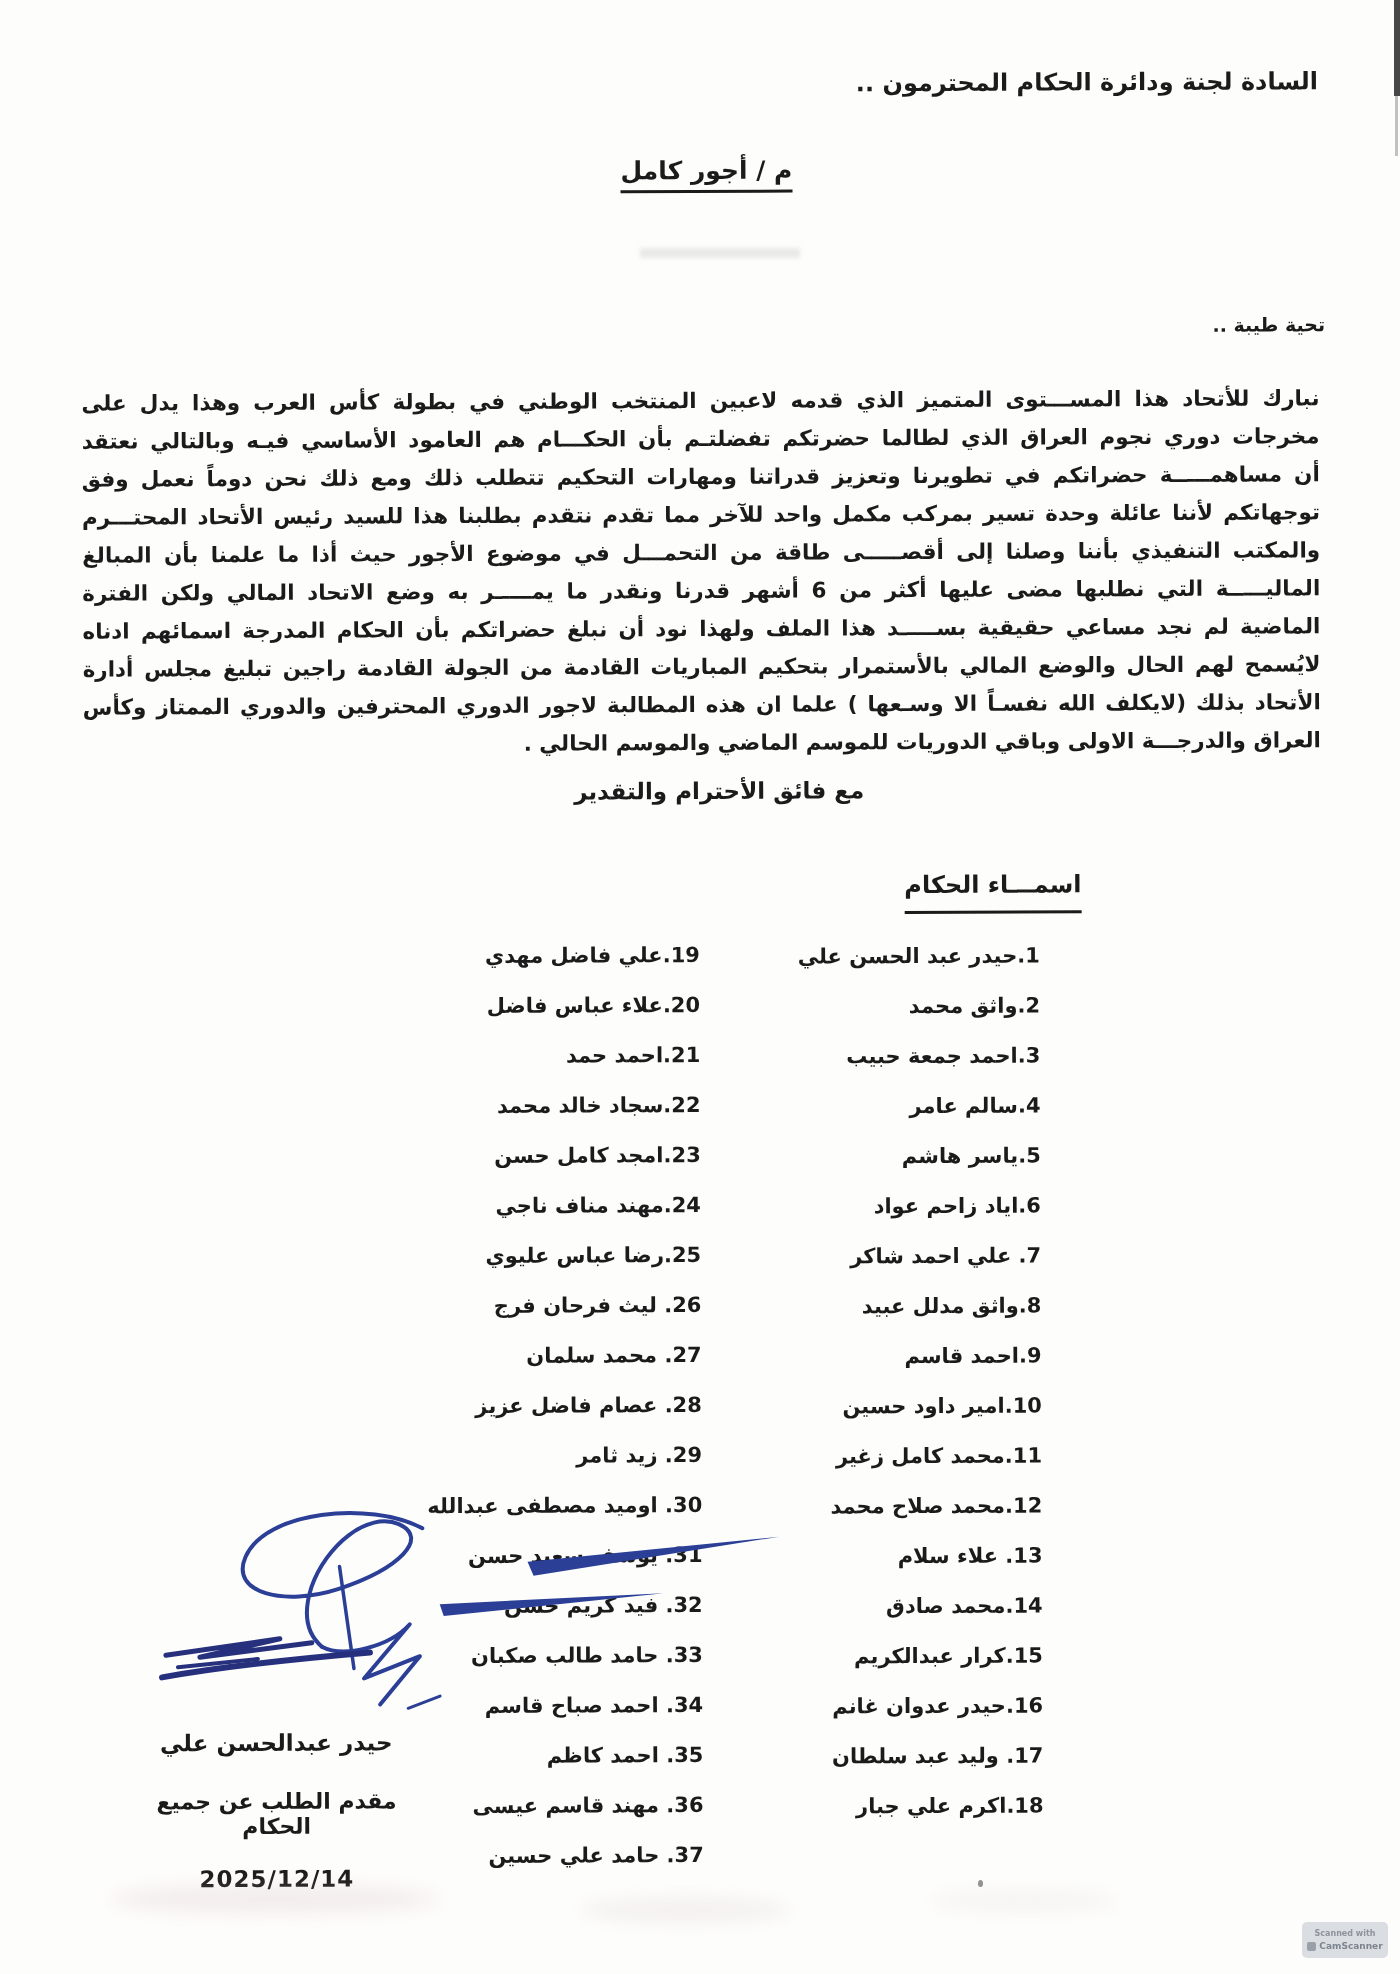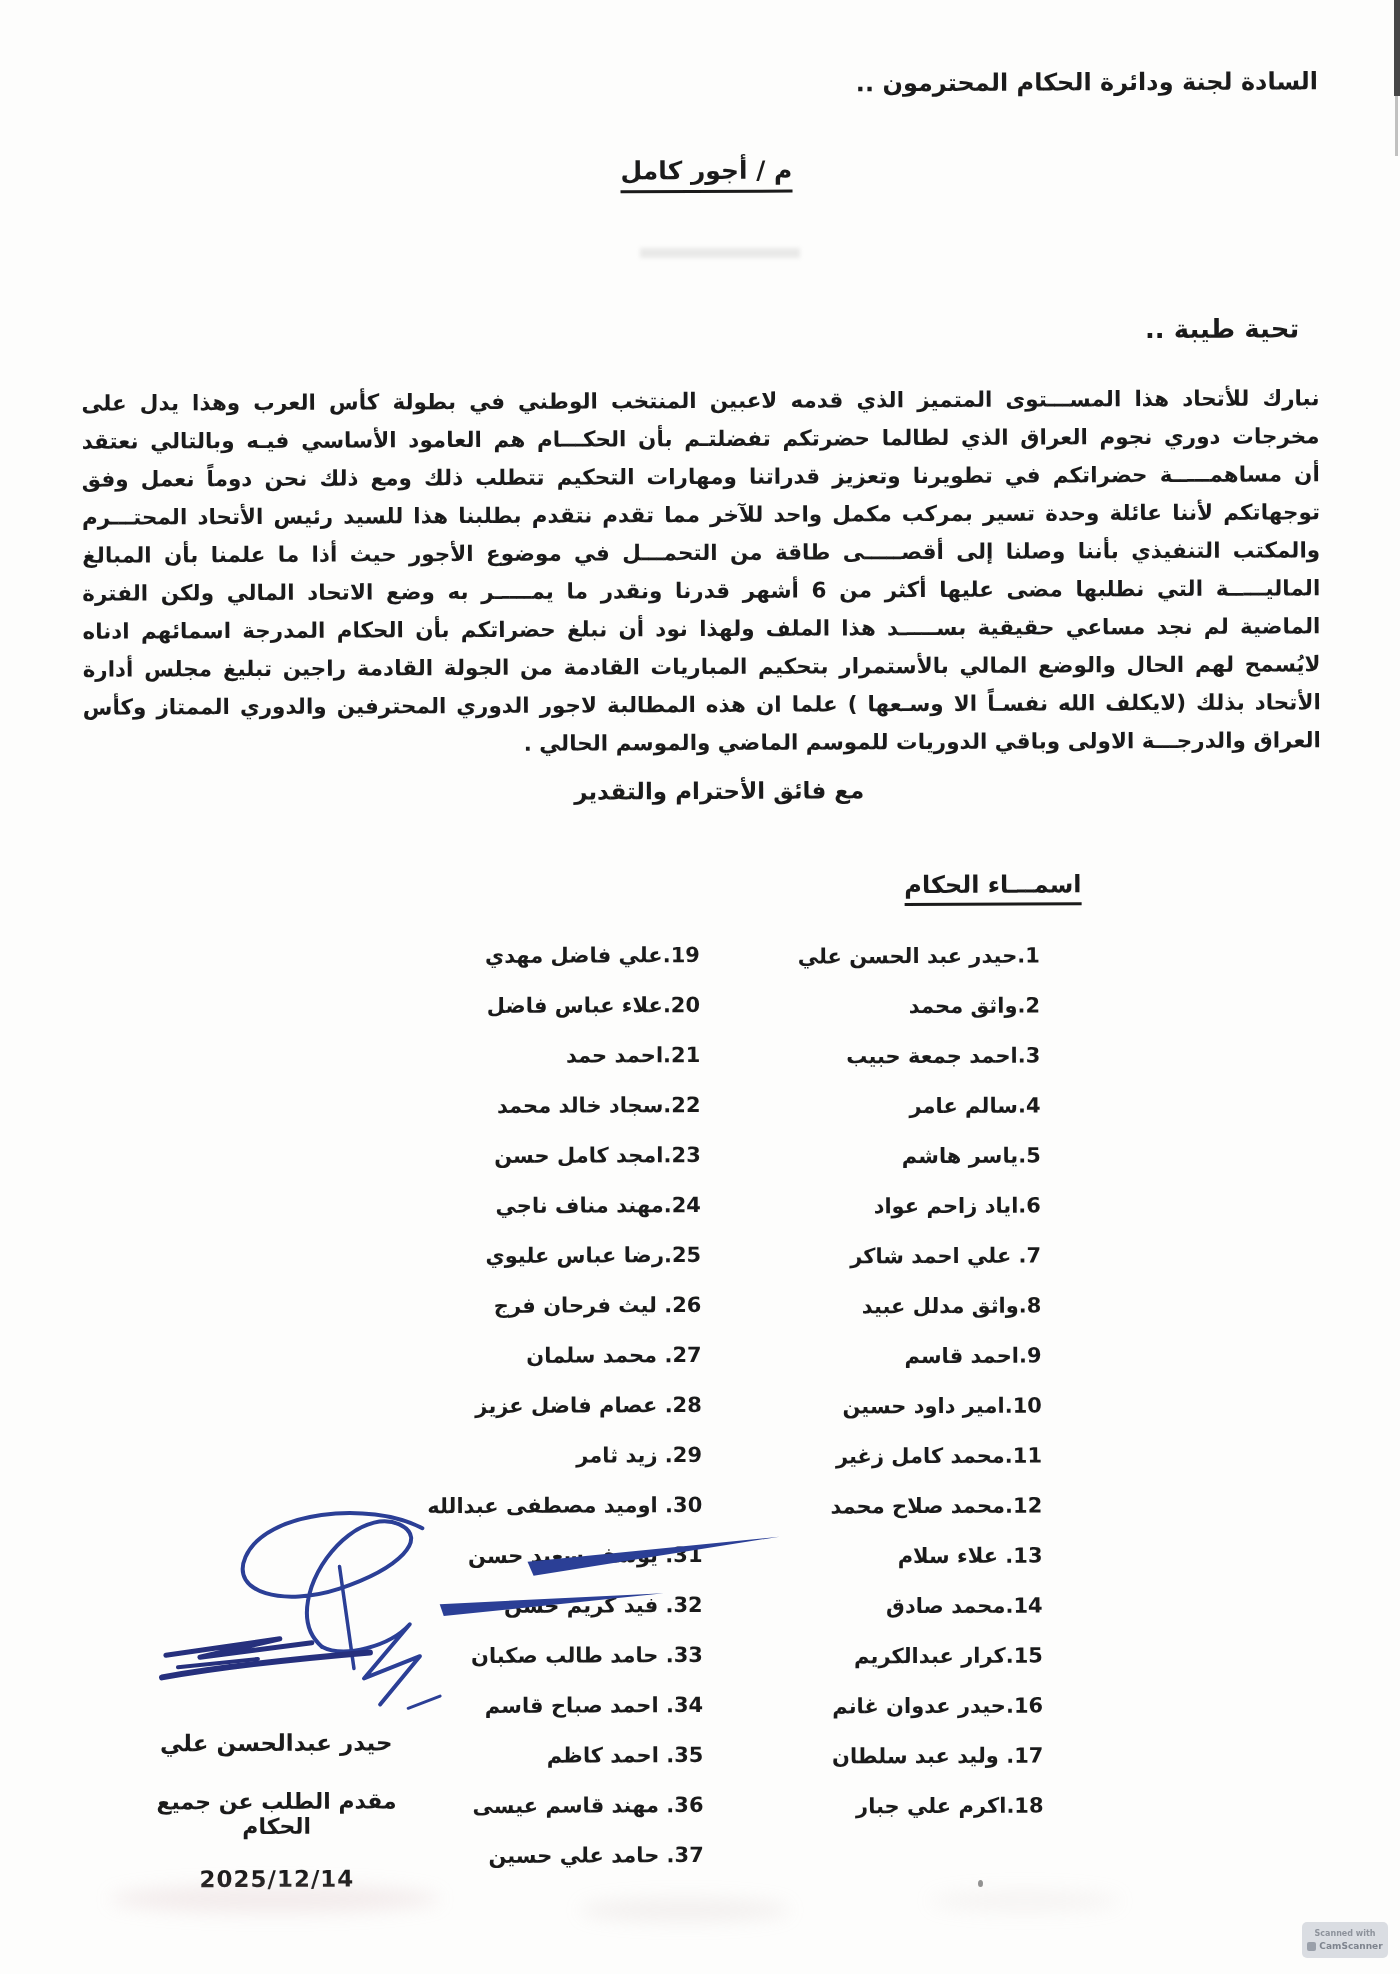--- a/index.html
+++ b/index.html
@@ -20,22 +20,22 @@
     position: absolute; top: 70px; right: 78px;
     font-size: 24px; font-weight: 700; letter-spacing: 0.5px;
   }
   .subject {
     position: absolute; top: 156px; left: 0; right: 0;
     text-align: center; transform: translateX(10px);
     font-size: 25px; font-weight: 700;
   }
   .subject span { border-bottom: 3px solid #1b1b1b; padding-bottom: 5px; }
   .greeting {
-    position: absolute; top: 316px; right: 98px;
-    font-size: 26px; font-weight: 700;
+    position: absolute; top: 316px; right: 72px;
+    font-size: 19px; font-weight: 700;
   }
   .bodytext {
     position: absolute; top: 382px; right: 78px; left: 84px;
   }
   .body-line {
     height: 38px; line-height: 38px;
     font-size: 21.5px; font-weight: 700;
     white-space: nowrap;
     text-align: justify; text-align-last: justify;
     overflow: hidden;
@@ -43,21 +43,21 @@
   .body-line.last { text-align-last: right; }
   .closing {
     position: absolute; top: 778px; left: 0; right: 0;
     text-align: center; transform: translateX(20px);
     font-size: 23px; font-weight: 700;
   }
   .names-title {
     position: absolute; top: 872px; right: 318px;
     font-size: 24px; font-weight: 700;
   }
-  .names-title span { border-bottom: 3px solid #1b1b1b; padding-bottom: 4px; }
+  .names-title span { border-bottom: 3px solid #1b1b1b; padding-bottom: 12px; }
 
   .col { position: absolute; }
   .col-right { top: 932px; right: 360px; width: 340px; }
   .col-left  { top: 930px; right: 700px; width: 320px; }
   .ref-item {
     height: 50px; display: flex; align-items: center;
     font-size: 21px; font-weight: 700; white-space: nowrap;
   }
 
   .sig-svg { position: absolute; left: 105px; top: 1505px; }

